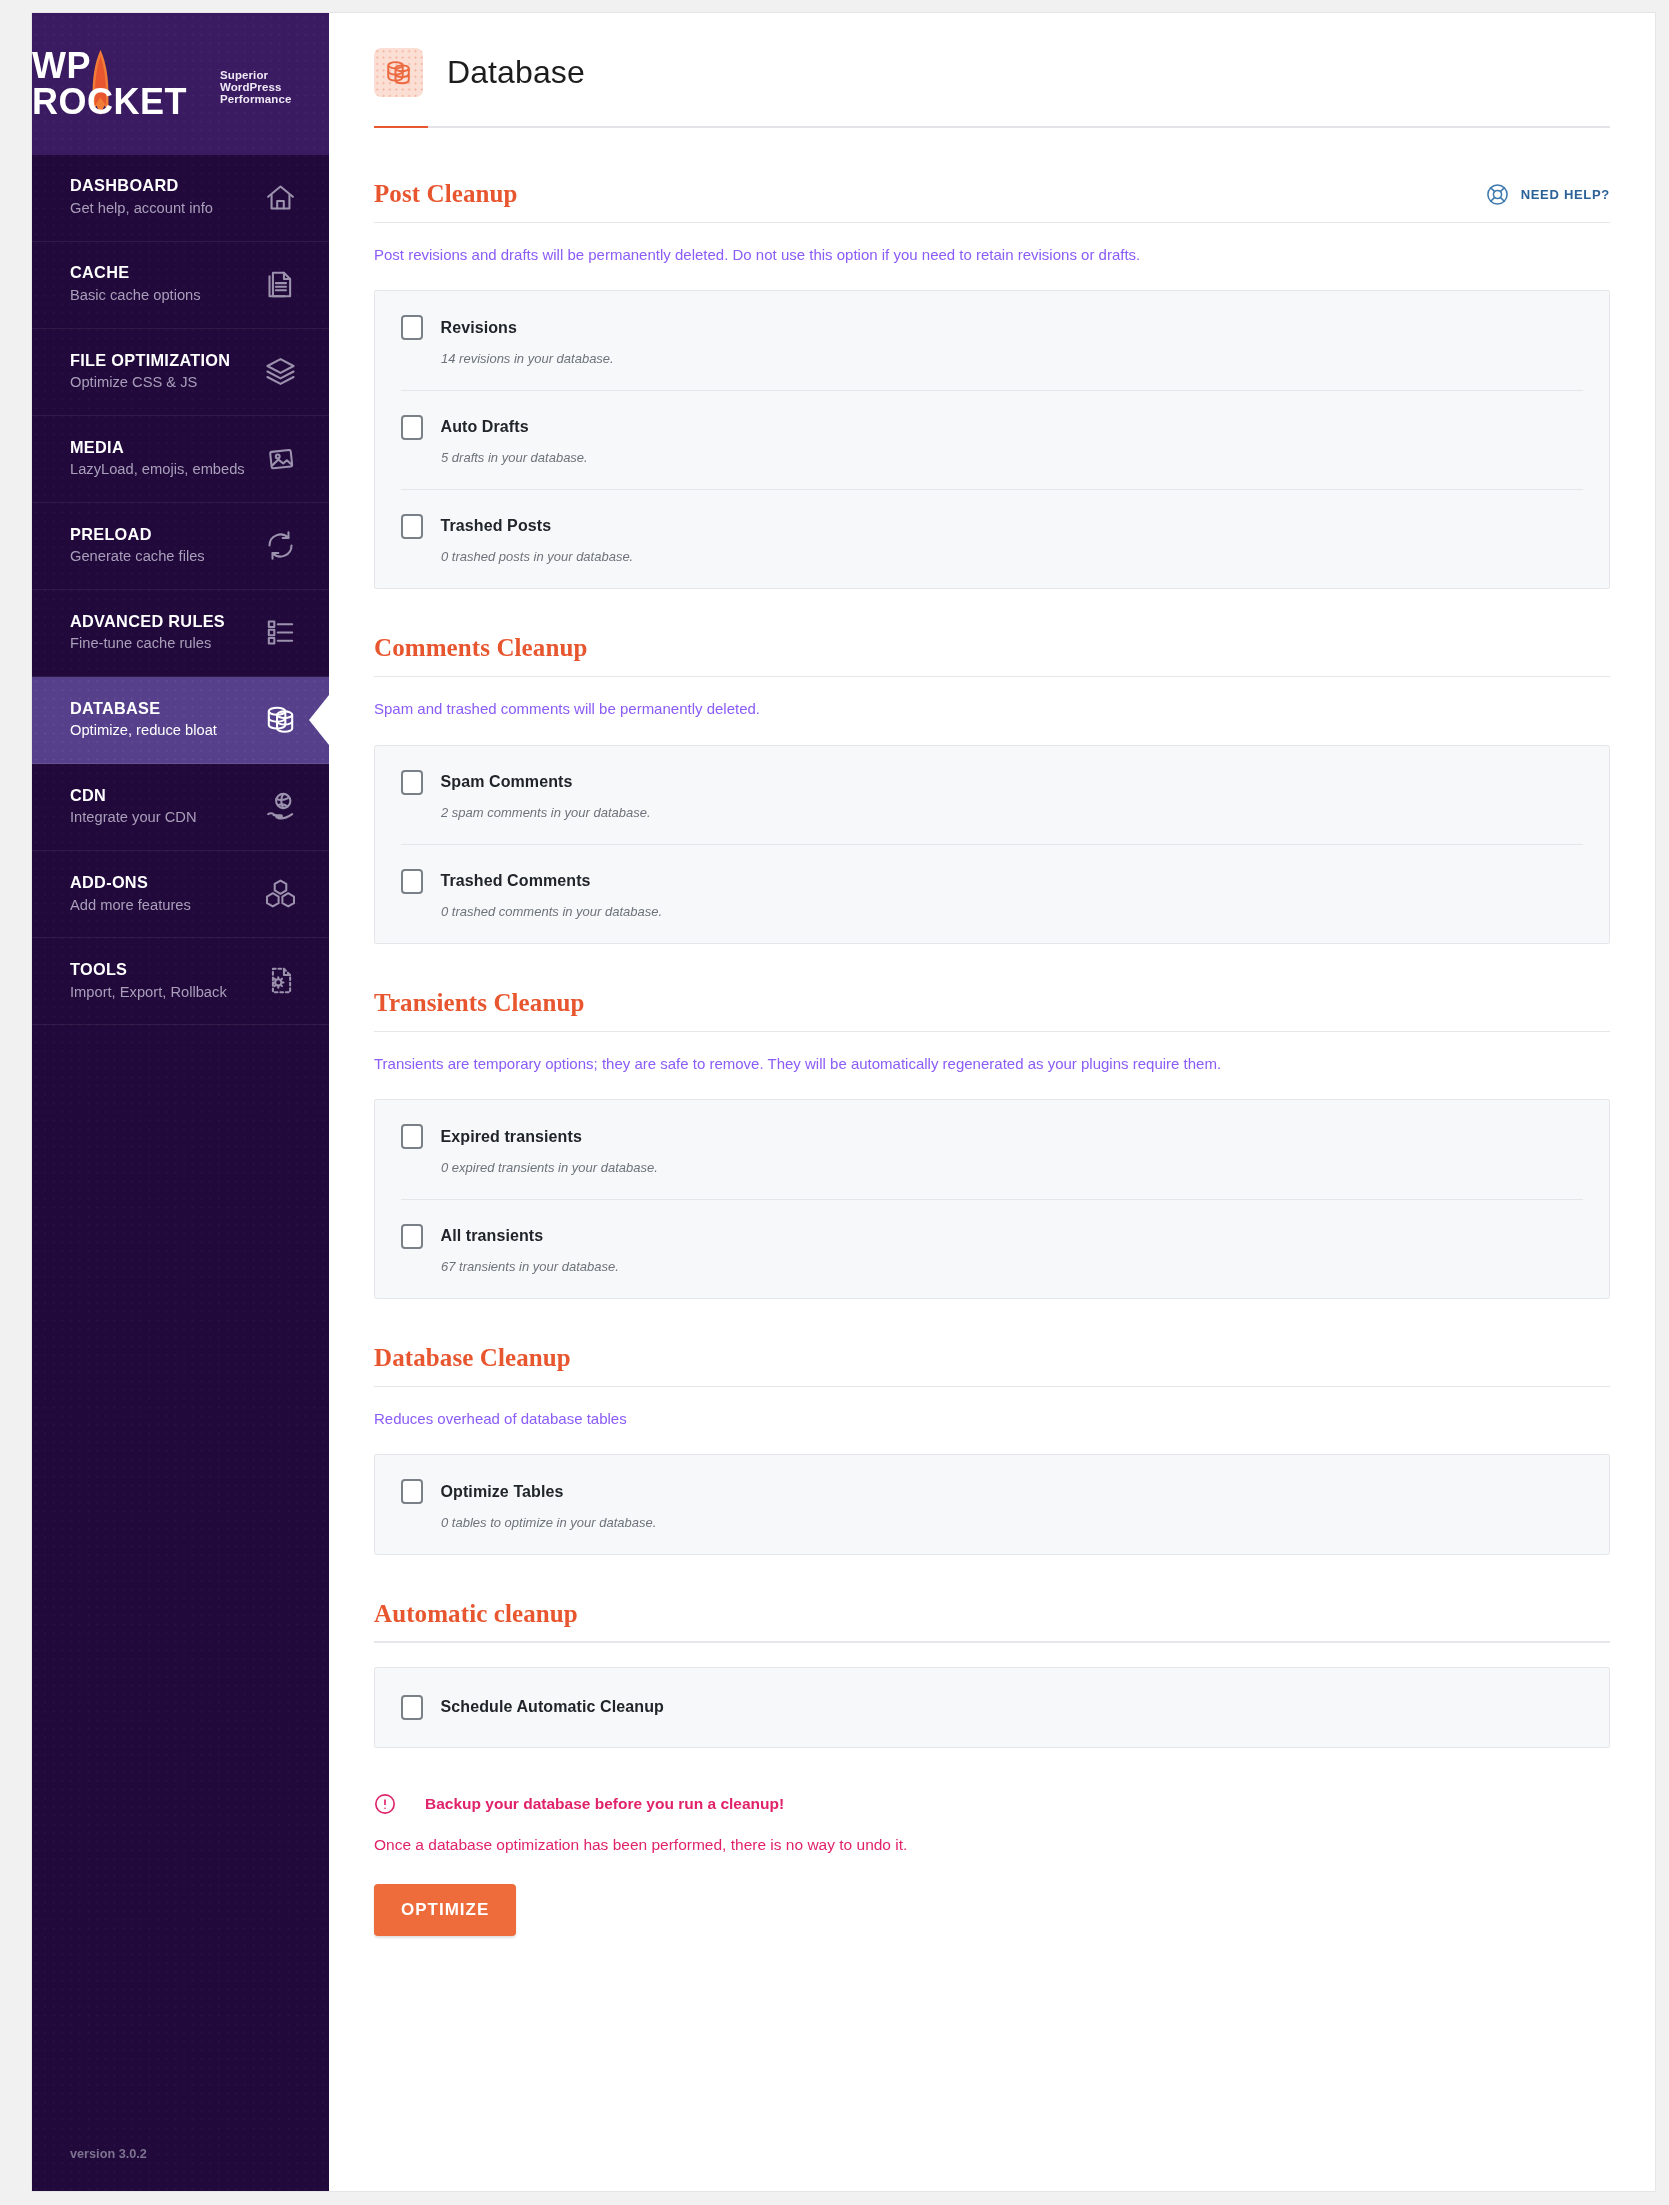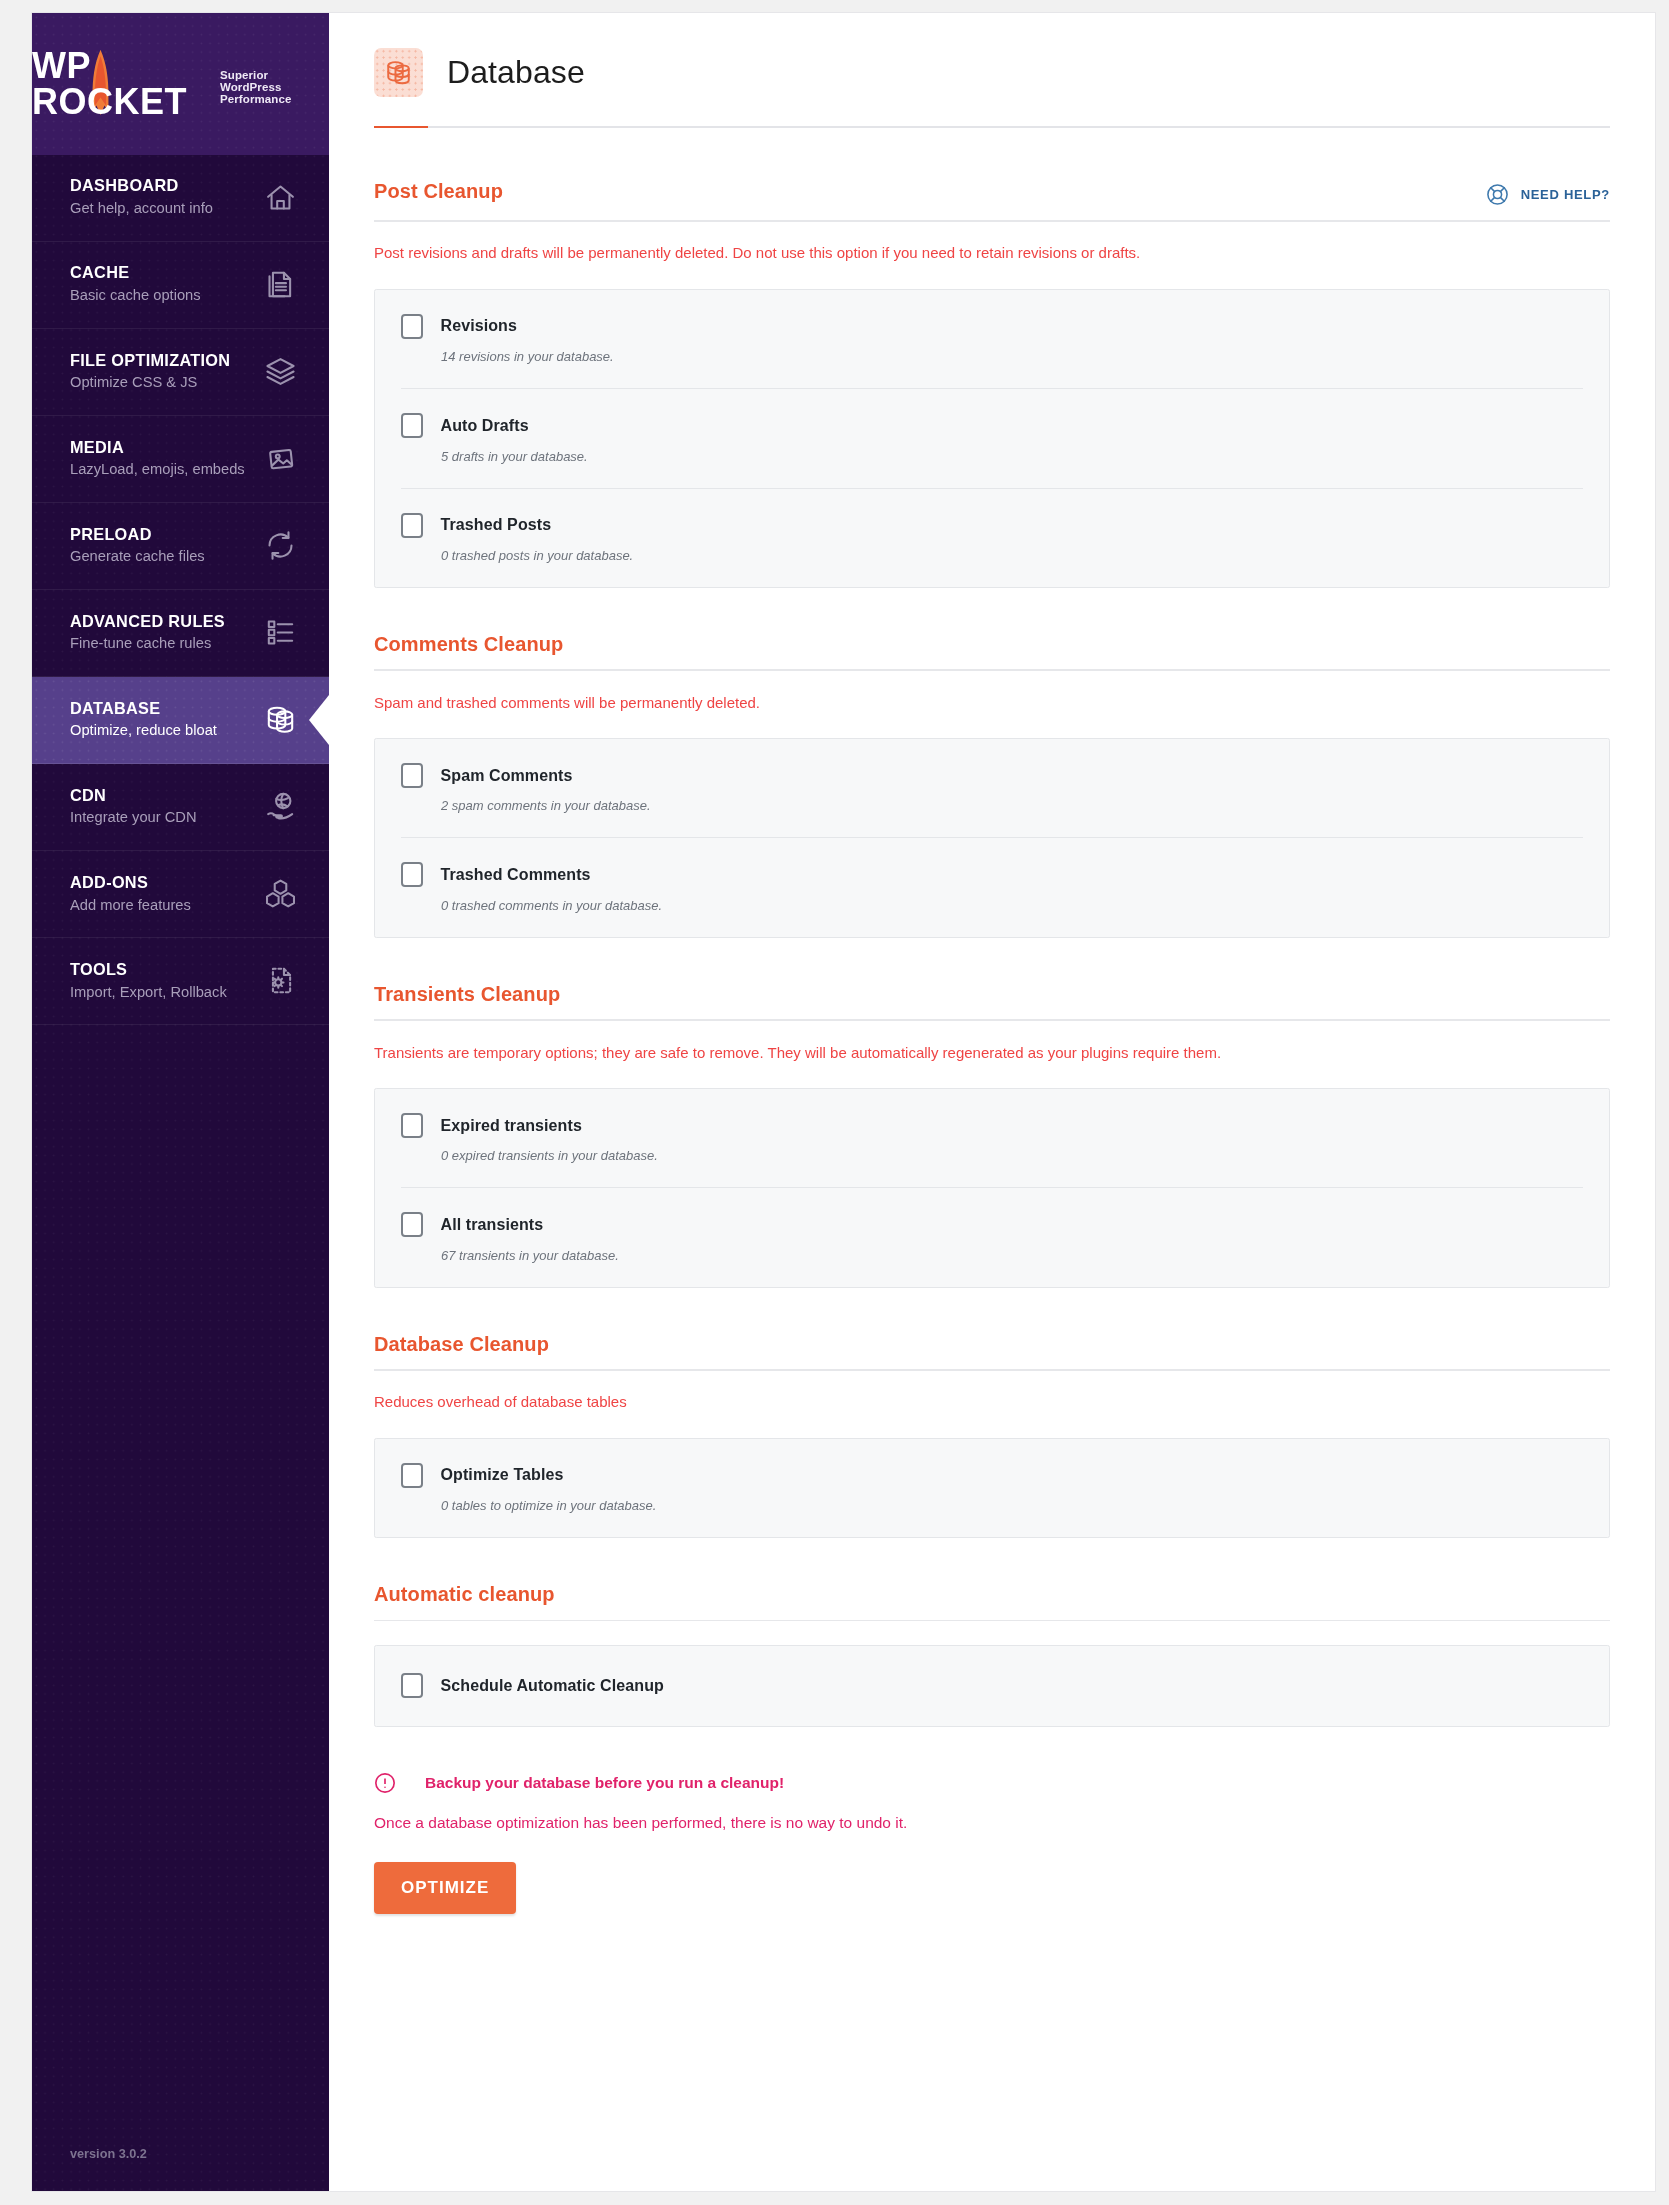--- a/index.html
+++ b/index.html
@@ -193,44 +193,45 @@
 
   
   .section { margin-bottom: 45px; }
   .section-head {
     display: flex;
     align-items: flex-start;
     justify-content: space-between;
   }
   .section-title {
     color: #e8562f;
-    font-size: 20px;
+    font-size: 25px;
     font-weight: bold;
     letter-spacing: 0.1px;
+    font-family: Liberation Serif, serif;
   }
   .need-help {
     display: flex;
     align-items: center;
     gap: 10.3px;
     color: #2b6298;
     font-size: 13px;
     font-weight: bold;
     letter-spacing: 0.7px;
     cursor: pointer;
     margin-top: 1.6px;
   }
   .need-help svg { width: 25px; height: 25px; display: block; color: #3e79ad; }
 
   .section-rule {
     height: 1.6px;
     background: #e6e7ea;
     margin-top: 13.5px;
   }
   .section-desc {
-    color: #ef4444;
+    color: #8b5cf6;
     font-size: 15px;
     line-height: 1.5;
     margin-top: 20.7px;
   }
 
   .card {
     margin-top: 24px;
     background: #f7f8f9;
     border: 0.8px solid #e4e6e9;
     border-radius: 2.4px;

